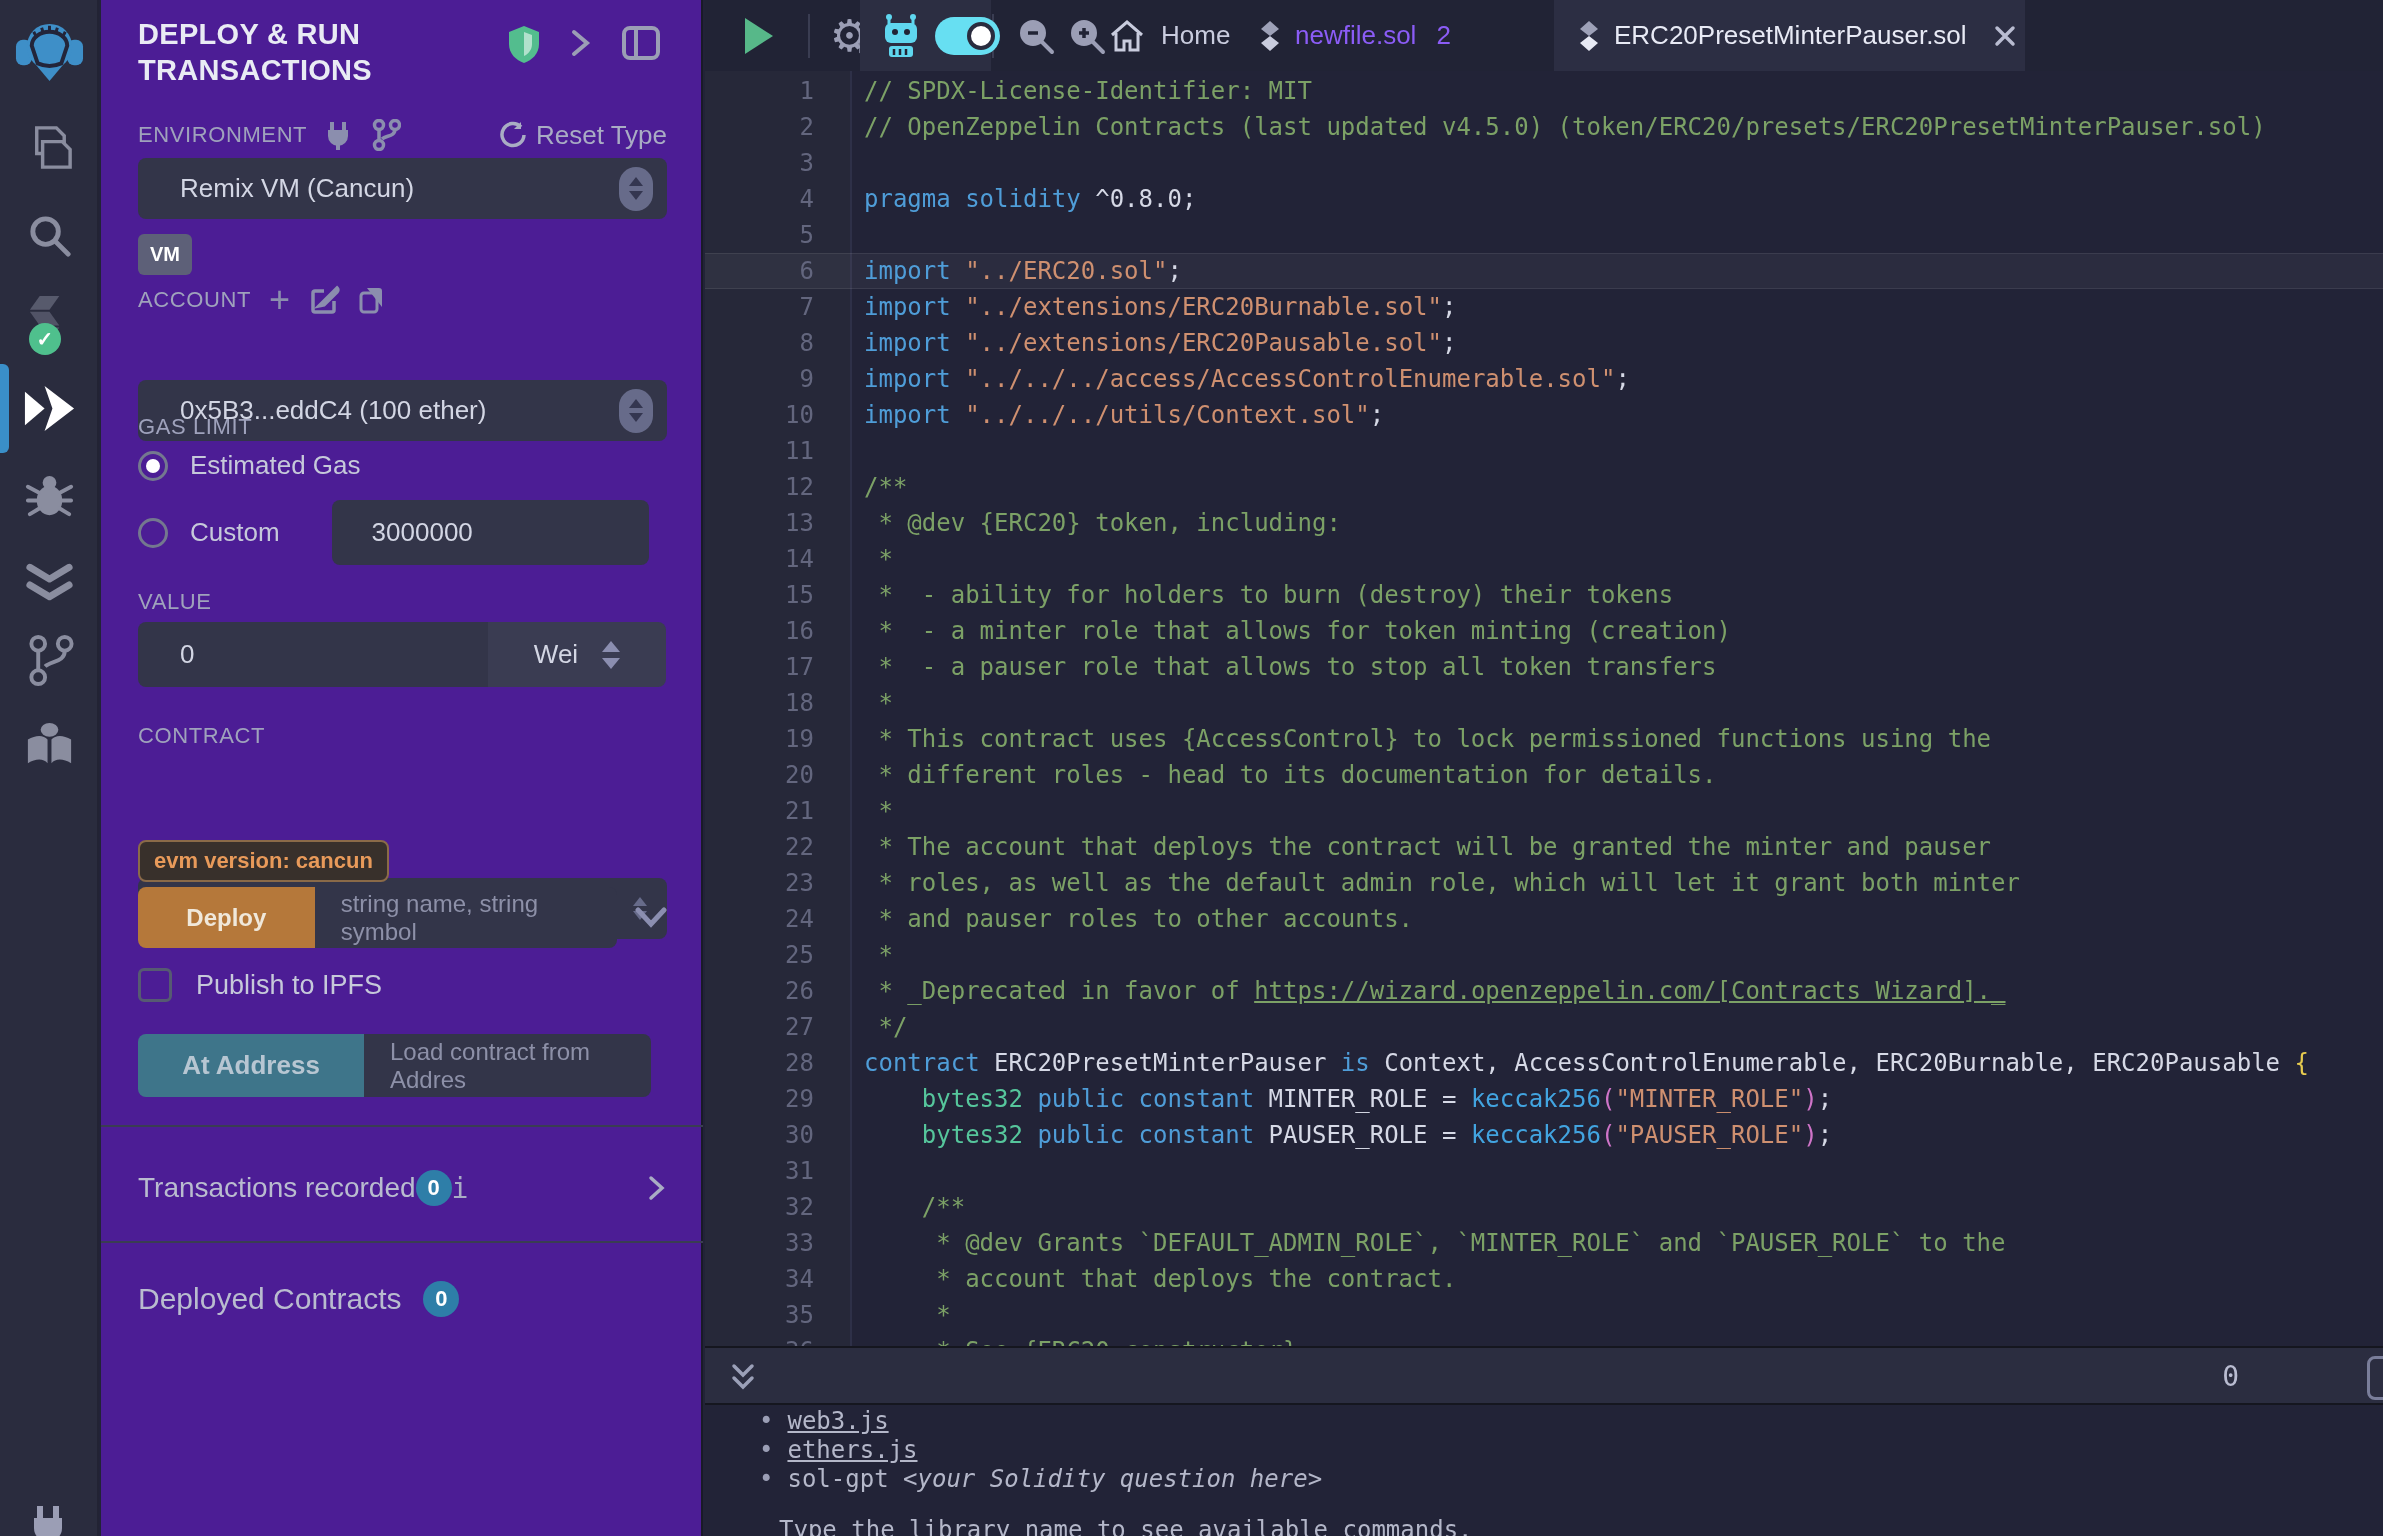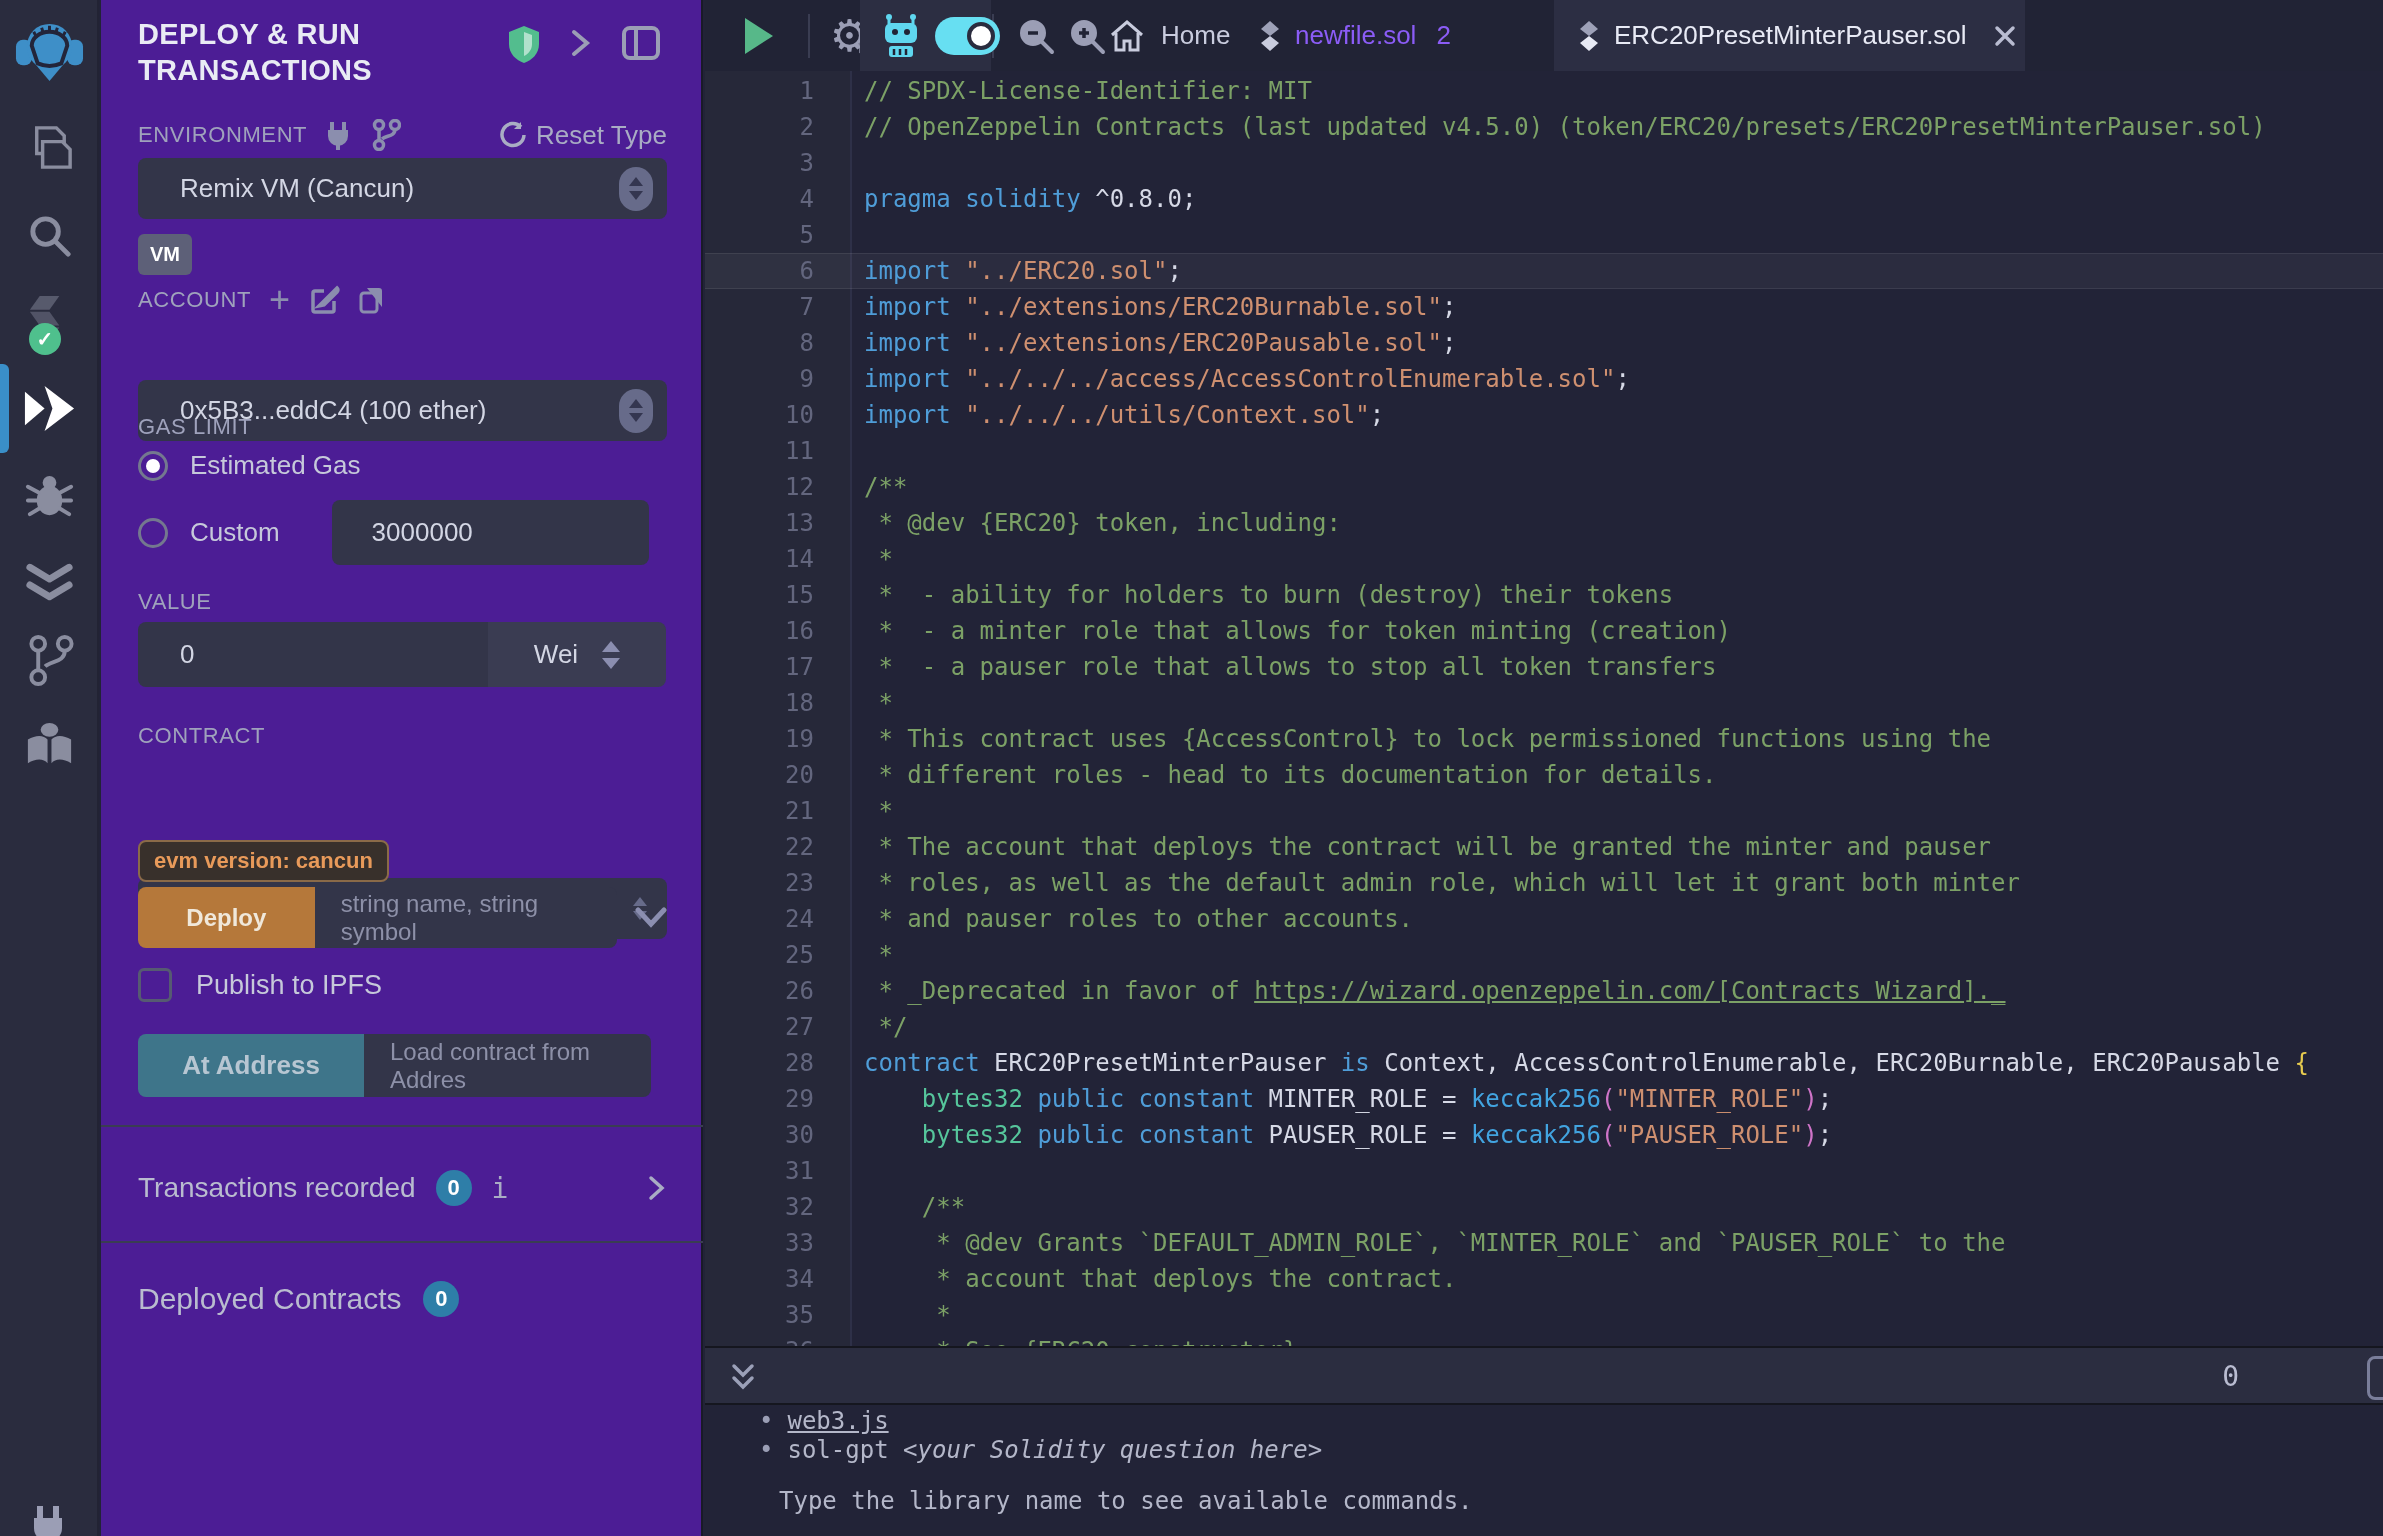--- a/index.html
+++ b/index.html
@@ -347,21 +347,21 @@
 
     <div class="row flexr" style="top:1034px;">
       <span class="btn-ataddr">At Address</span>
       <span class="joined-input" style="width:287px;height:63px;">
         <span class="ph">Load contract from Addres</span>
       </span>
     </div>
 
     <div class="divider" style="top:1125px;"></div>
 
-    <div class="row flexr" style="top:1170px;gap:20px;">
+    <div class="row flexr" style="top:1170px;">
       <span class="sect-title">Transactions recorded</span>
       <span class="count-badge">0</span>
       <span style="font-family:'DejaVu Sans Mono',monospace;font-size:28px;color:#a9acc4;">i</span>
       <span style="flex:1"></span>
       <span>
         <svg width="20" height="30" viewBox="0 0 20 30" fill="none" stroke="#a9acc4" stroke-width="3.5" stroke-linecap="round">
           <path d="M4 5 L15 15 L4 25"></path>
         </svg>
       </span>
     </div>
@@ -496,19 +496,20 @@
           <svg width="26" height="32" viewBox="0 0 26 32" fill="none" stroke="#9ba0b8" stroke-width="3.5" stroke-linecap="round">
             <path d="M4 4 L13 13 L22 4"></path>
             <path d="M4 16 L13 25 L22 16"></path>
           </svg>
         </div>
         <span class="term-zero">0</span>
         <span class="term-search"></span>
       </div>
       <div class="term-body">
         <div class="tline"><span class="blt">•</span><span class="tlink">web3.js</span></div>
+        <div class="tline"><span class="blt">•</span><span class="tlink">ethers.js</span></div>
         <div class="tline"><span class="blt">•</span><span>sol-gpt </span><span class="ital">&lt;your Solidity question here&gt;</span></div>
         <div class="thint">Type the library name to see available commands.</div>
       </div>
     </div>
   </section>
 </div>
 
 
 </body></html>

